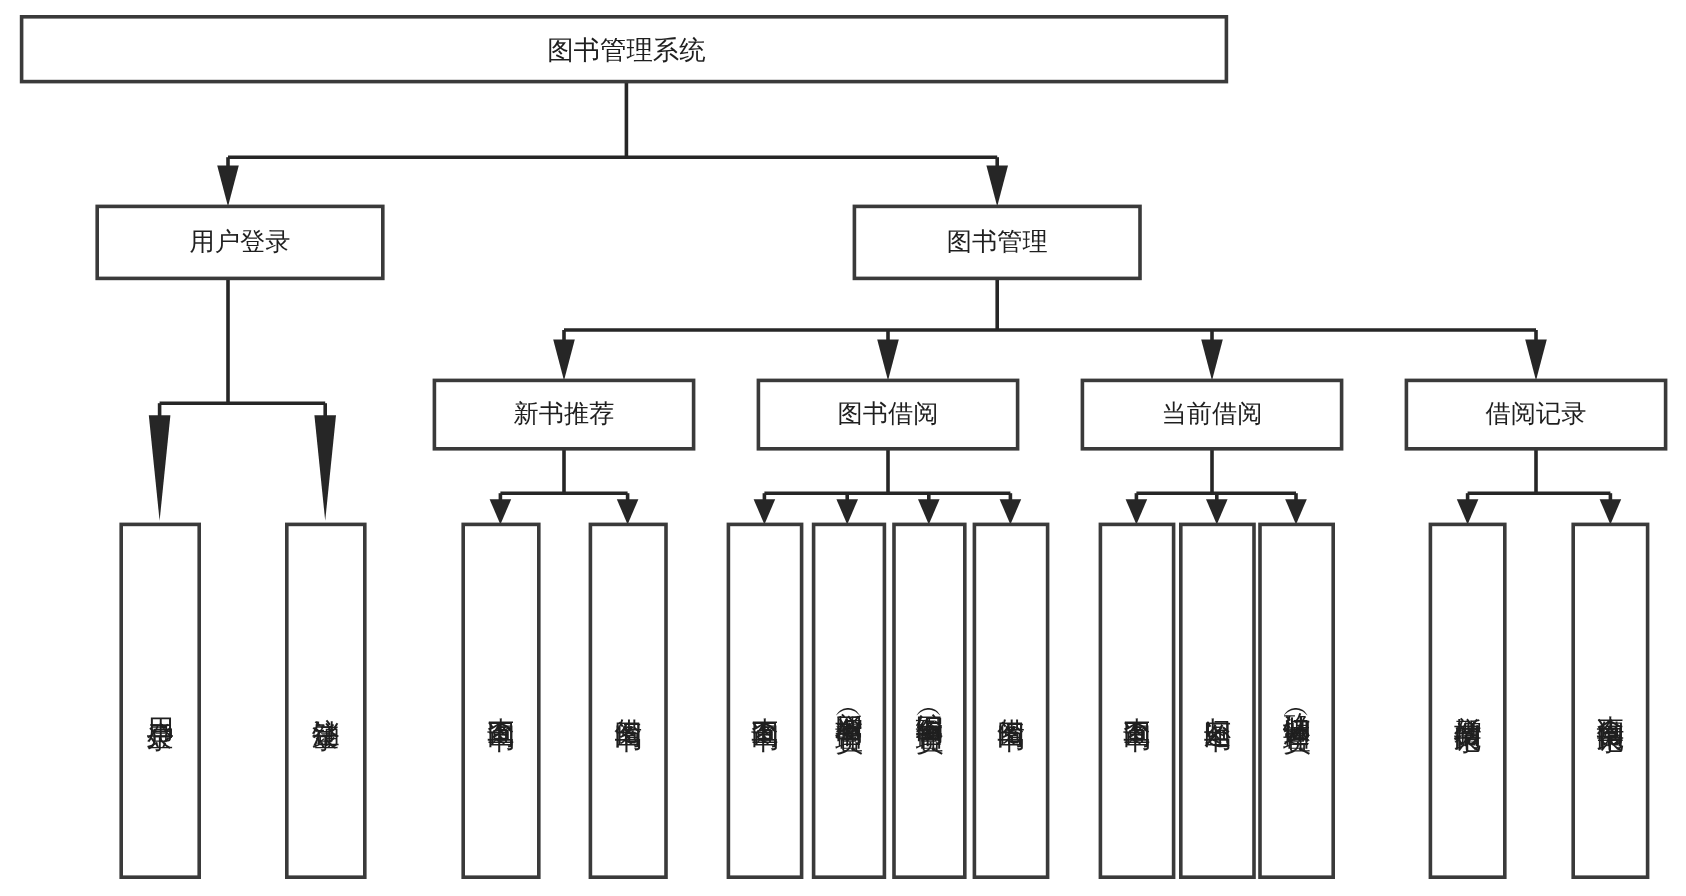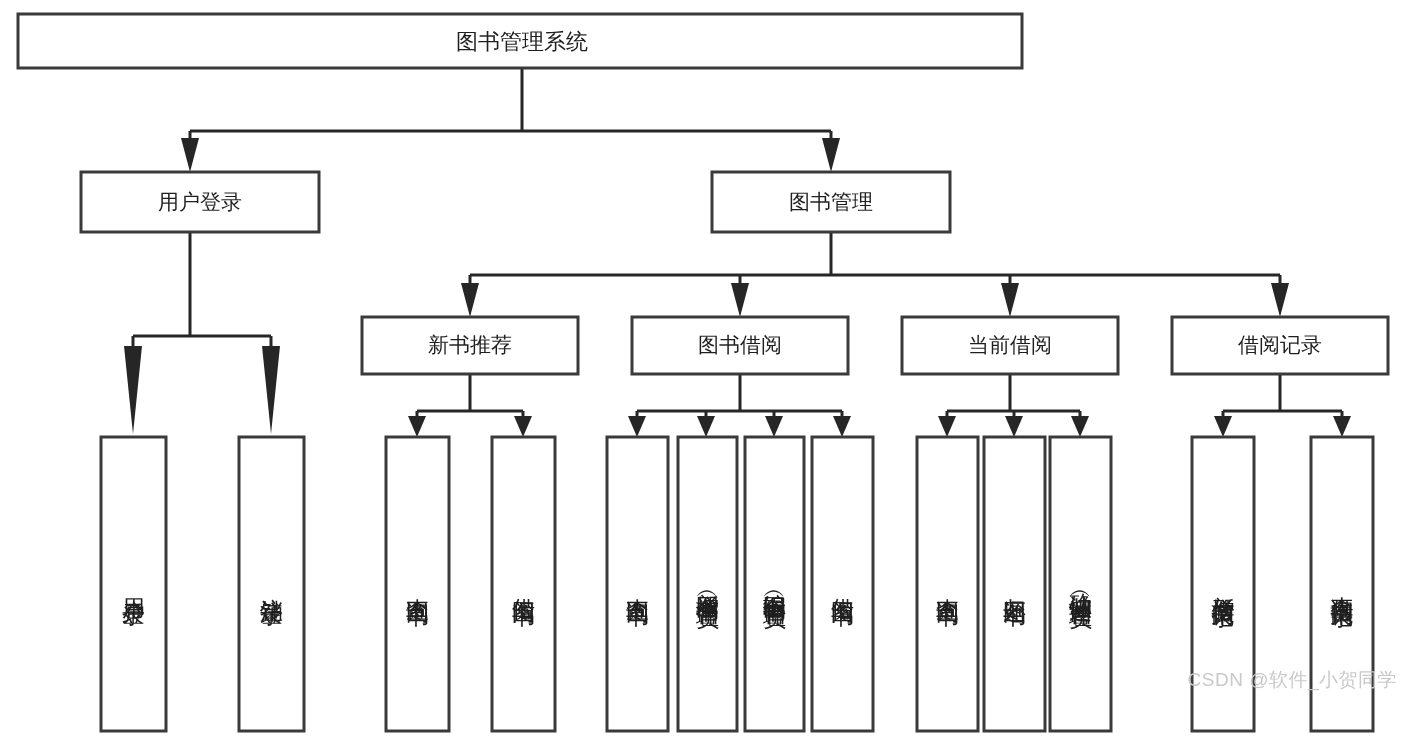--- a/index.html
+++ b/index.html
@@ -195,15 +195,14 @@
   <div class="leaf-label-wrap" style="left:607px; top:437px; width:61px; height:294px;">查询图书</div>
   <div class="leaf-label-wrap" style="left:678px; top:437px; width:59px; height:294px;">新增图书（管理员）</div>
   <div class="leaf-label-wrap" style="left:745px; top:437px; width:59px; height:294px;">编辑图书（管理员）</div>
   <div class="leaf-label-wrap" style="left:812px; top:437px; width:61px; height:294px;">借阅图书</div>
   <div class="leaf-label-wrap" style="left:917px; top:437px; width:61px; height:294px;">查询图书</div>
   <div class="leaf-label-wrap" style="left:984px; top:437px; width:61px; height:294px;">归还图书</div>
   <div class="leaf-label-wrap" style="left:1050px; top:437px; width:61px; height:294px;">确认归还（管理员）</div>
   <div class="leaf-label-wrap" style="left:1192px; top:437px; width:62px; height:294px;">新增借阅记录</div>
   <div class="leaf-label-wrap" style="left:1311px; top:437px; width:62px; height:294px;">查询借阅记录</div>
 
-  <div class="watermark">CSDN @软件_小贺同学</div>
 
 </div>
 
 </body></html>

